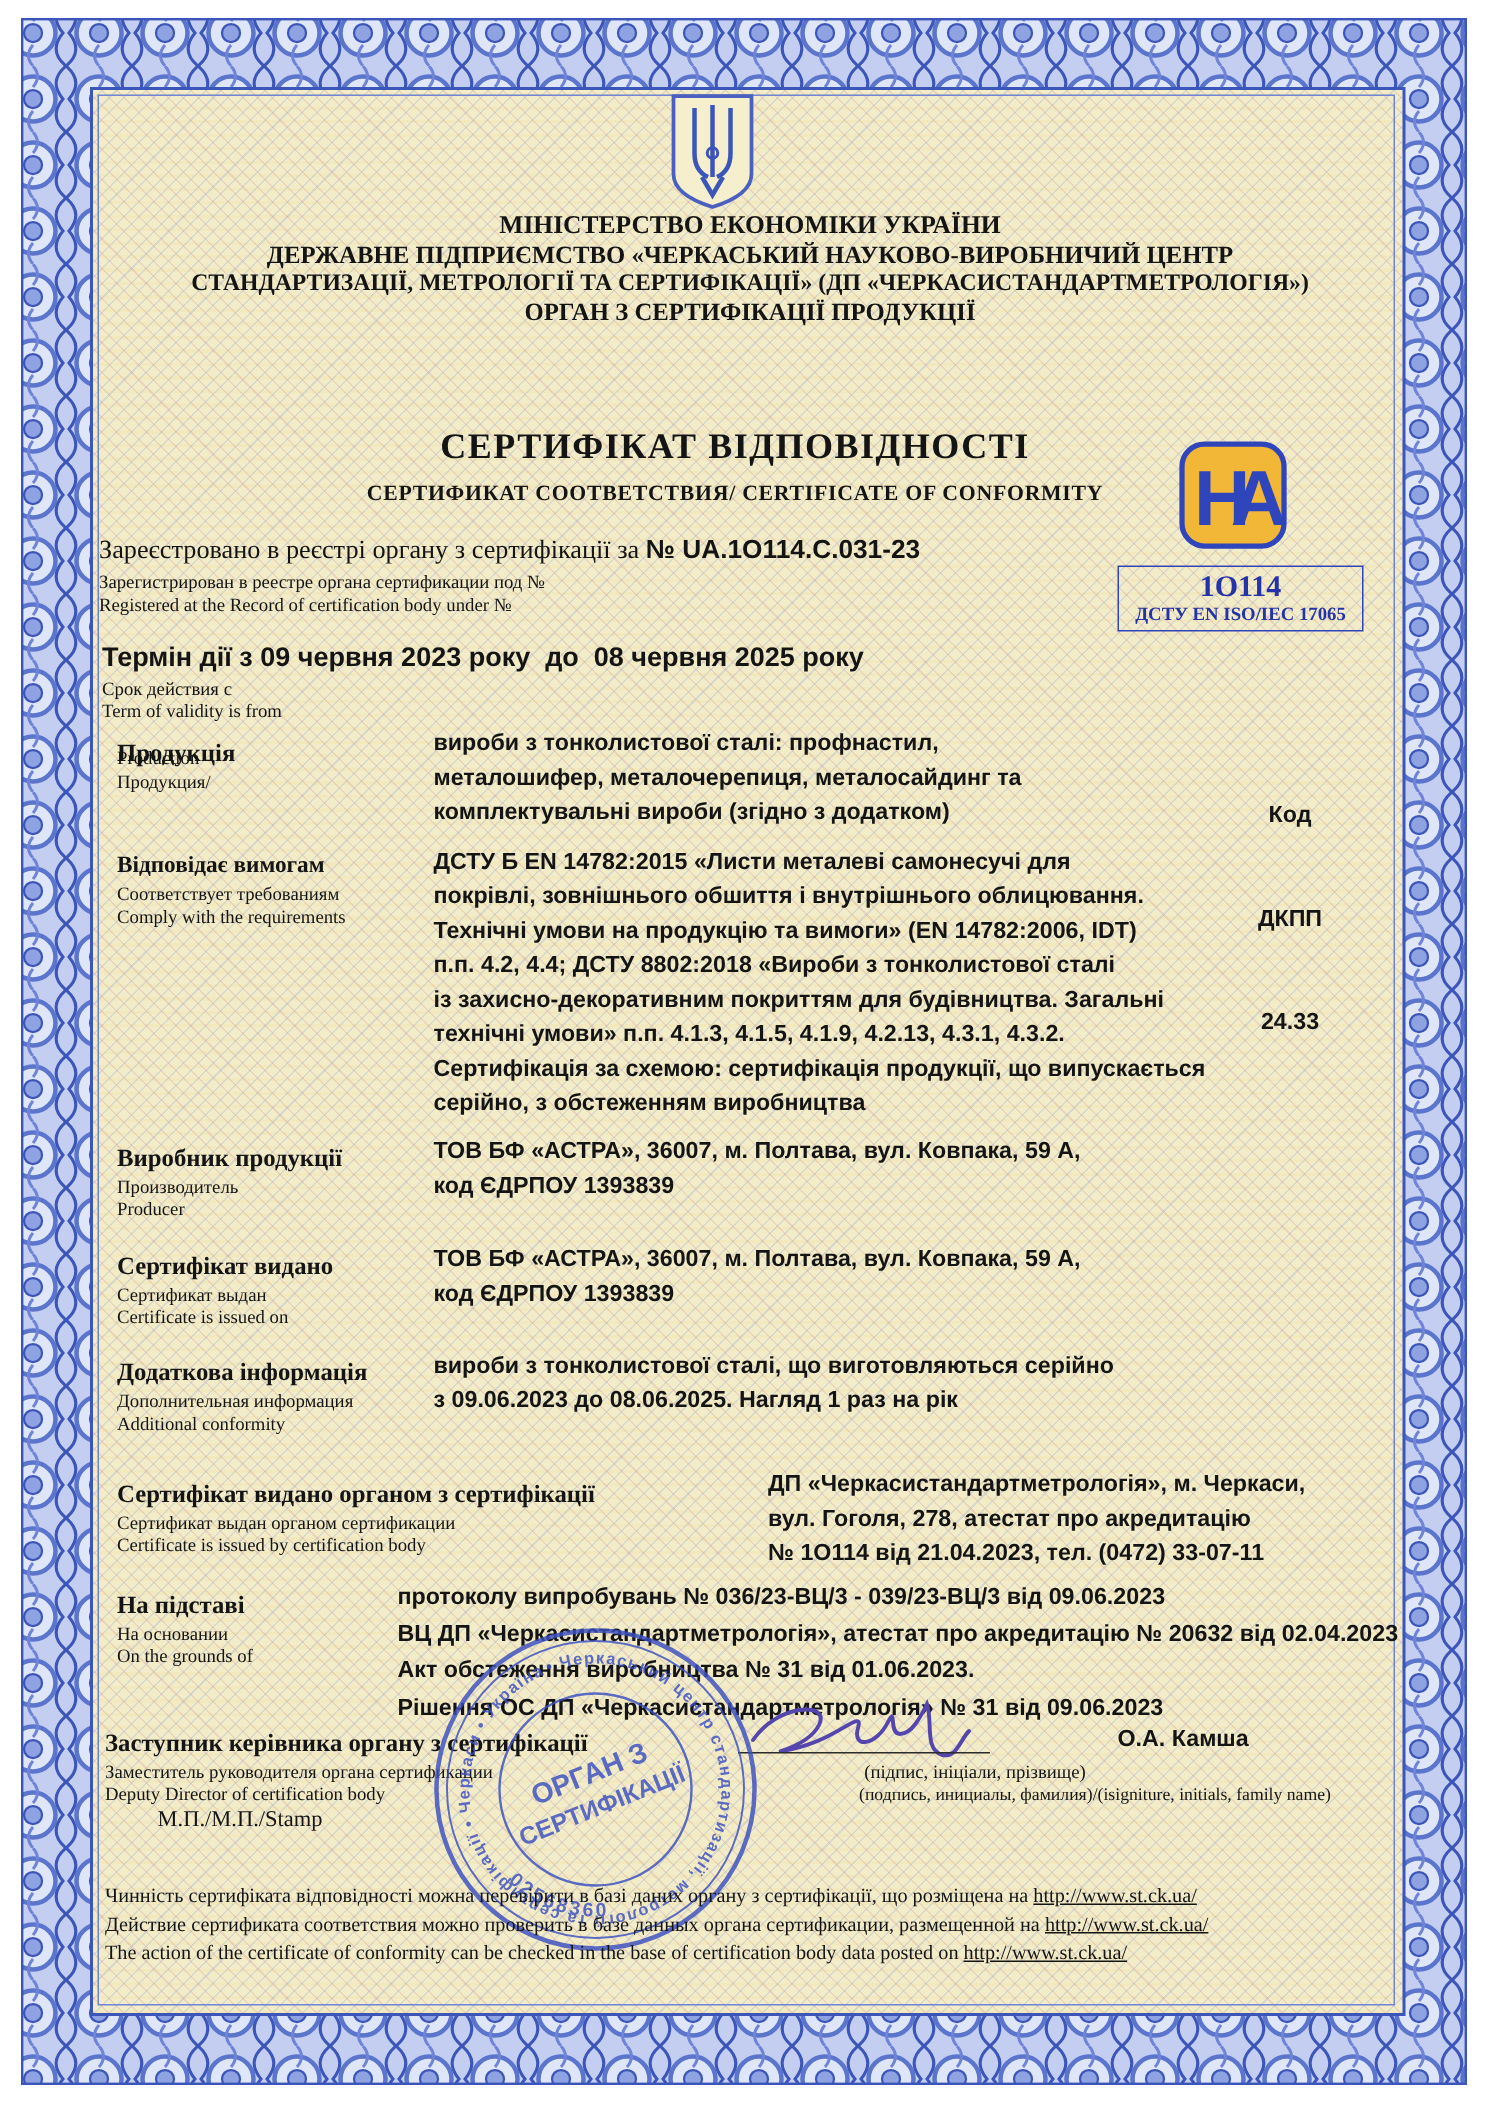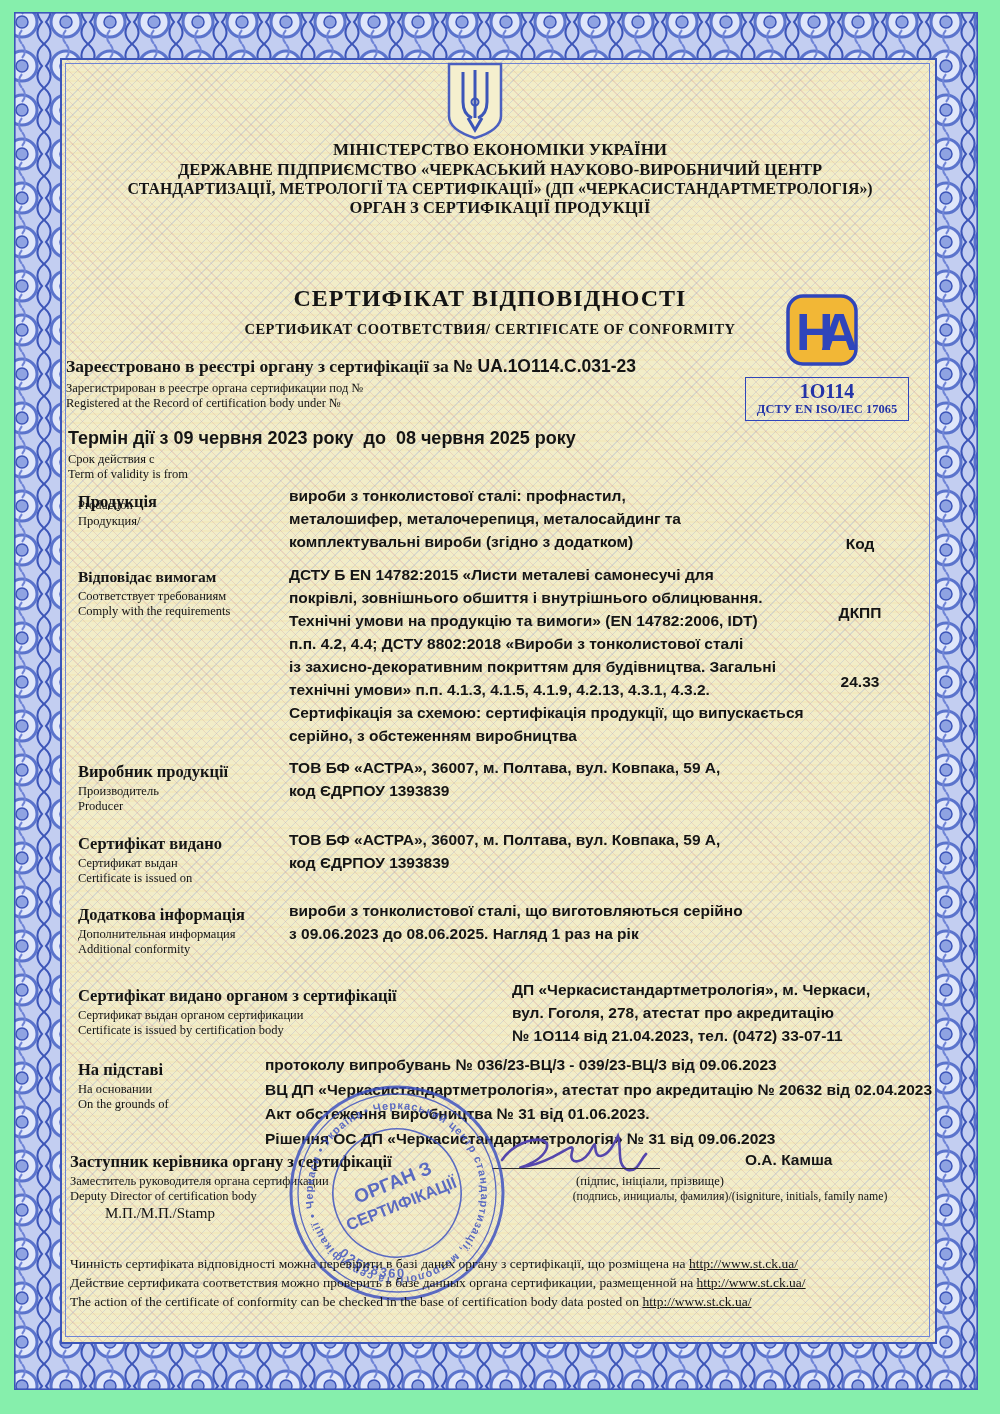--- a/index.html
+++ b/index.html
@@ -1,36 +1,36 @@
 <!DOCTYPE html>
 <html><head>
 <meta charset="utf-8">
 <style>
   html,body{margin:0;padding:0;background:#e8e8e8;}
-  .page{position:relative;width:1000px;height:1414px;background:#86efac;overflow:hidden;
+  .page{position:relative;width:1000px;height:1414px;background:#ffffff;overflow:hidden;
         font-family:"Liberation Serif",serif;color:#141414;}
   .border-svg{position:absolute;left:0;top:0;}
   .field{position:absolute;left:62px;top:60px;width:873px;height:1282px;
          background-color:#f2edc8;
          background-image:
            repeating-linear-gradient(45deg, rgba(205,130,145,.22) 0 1px, transparent 1px 7px),
            repeating-linear-gradient(-45deg, rgba(120,145,215,.22) 0 1px, transparent 1px 7px),
            repeating-linear-gradient(0deg, rgba(240,220,160,.25) 0 2px, transparent 2px 9px);
          outline:2px solid #3c55b8;}
   .field-inner{position:absolute;left:66px;top:64px;width:865px;height:1274px;outline:1px solid #6f84d6;}
   .abs{position:absolute;}
   .ctr{text-align:center;}
   .hline{font-weight:bold;font-size:17px;line-height:19px;}
   .serif-label{font-family:"Liberation Serif",serif;font-weight:bold;font-size:16.5px;}
   .sub{font-family:"Liberation Serif",serif;font-size:12.5px;line-height:14.5px;}
   .val{font-family:"Liberation Sans",sans-serif;font-weight:bold;font-size:15.5px;
        line-height:23px;white-space:pre-wrap;}
   .title-main{font-weight:bold;font-size:24px;letter-spacing:1px;}
   .title-sub{font-weight:bold;font-size:14.5px;letter-spacing:.5px;}
-  .regline{font-weight:bold;font-size:17.5px;}
+  .regline{font-weight:normal;font-size:17.5px;}
   .regnum{font-family:"Liberation Sans",sans-serif;font-weight:bold;font-size:17.5px;}
   .validity{font-family:"Liberation Sans",sans-serif;font-weight:bold;font-size:18px;white-space:pre-wrap;}
   .accr-box{border:1.5px solid #2f45bb;color:#2434a8;text-align:center;font-weight:bold;}
   .footer-line{font-size:13.5px;line-height:17px;}
   .footer-line .url{text-decoration:underline;}
   .sig-underline{border-bottom:1.2px solid #2b2b2b;}
   .stamp-wrap{opacity:.82;}
 </style>
 </head>
 <body>

